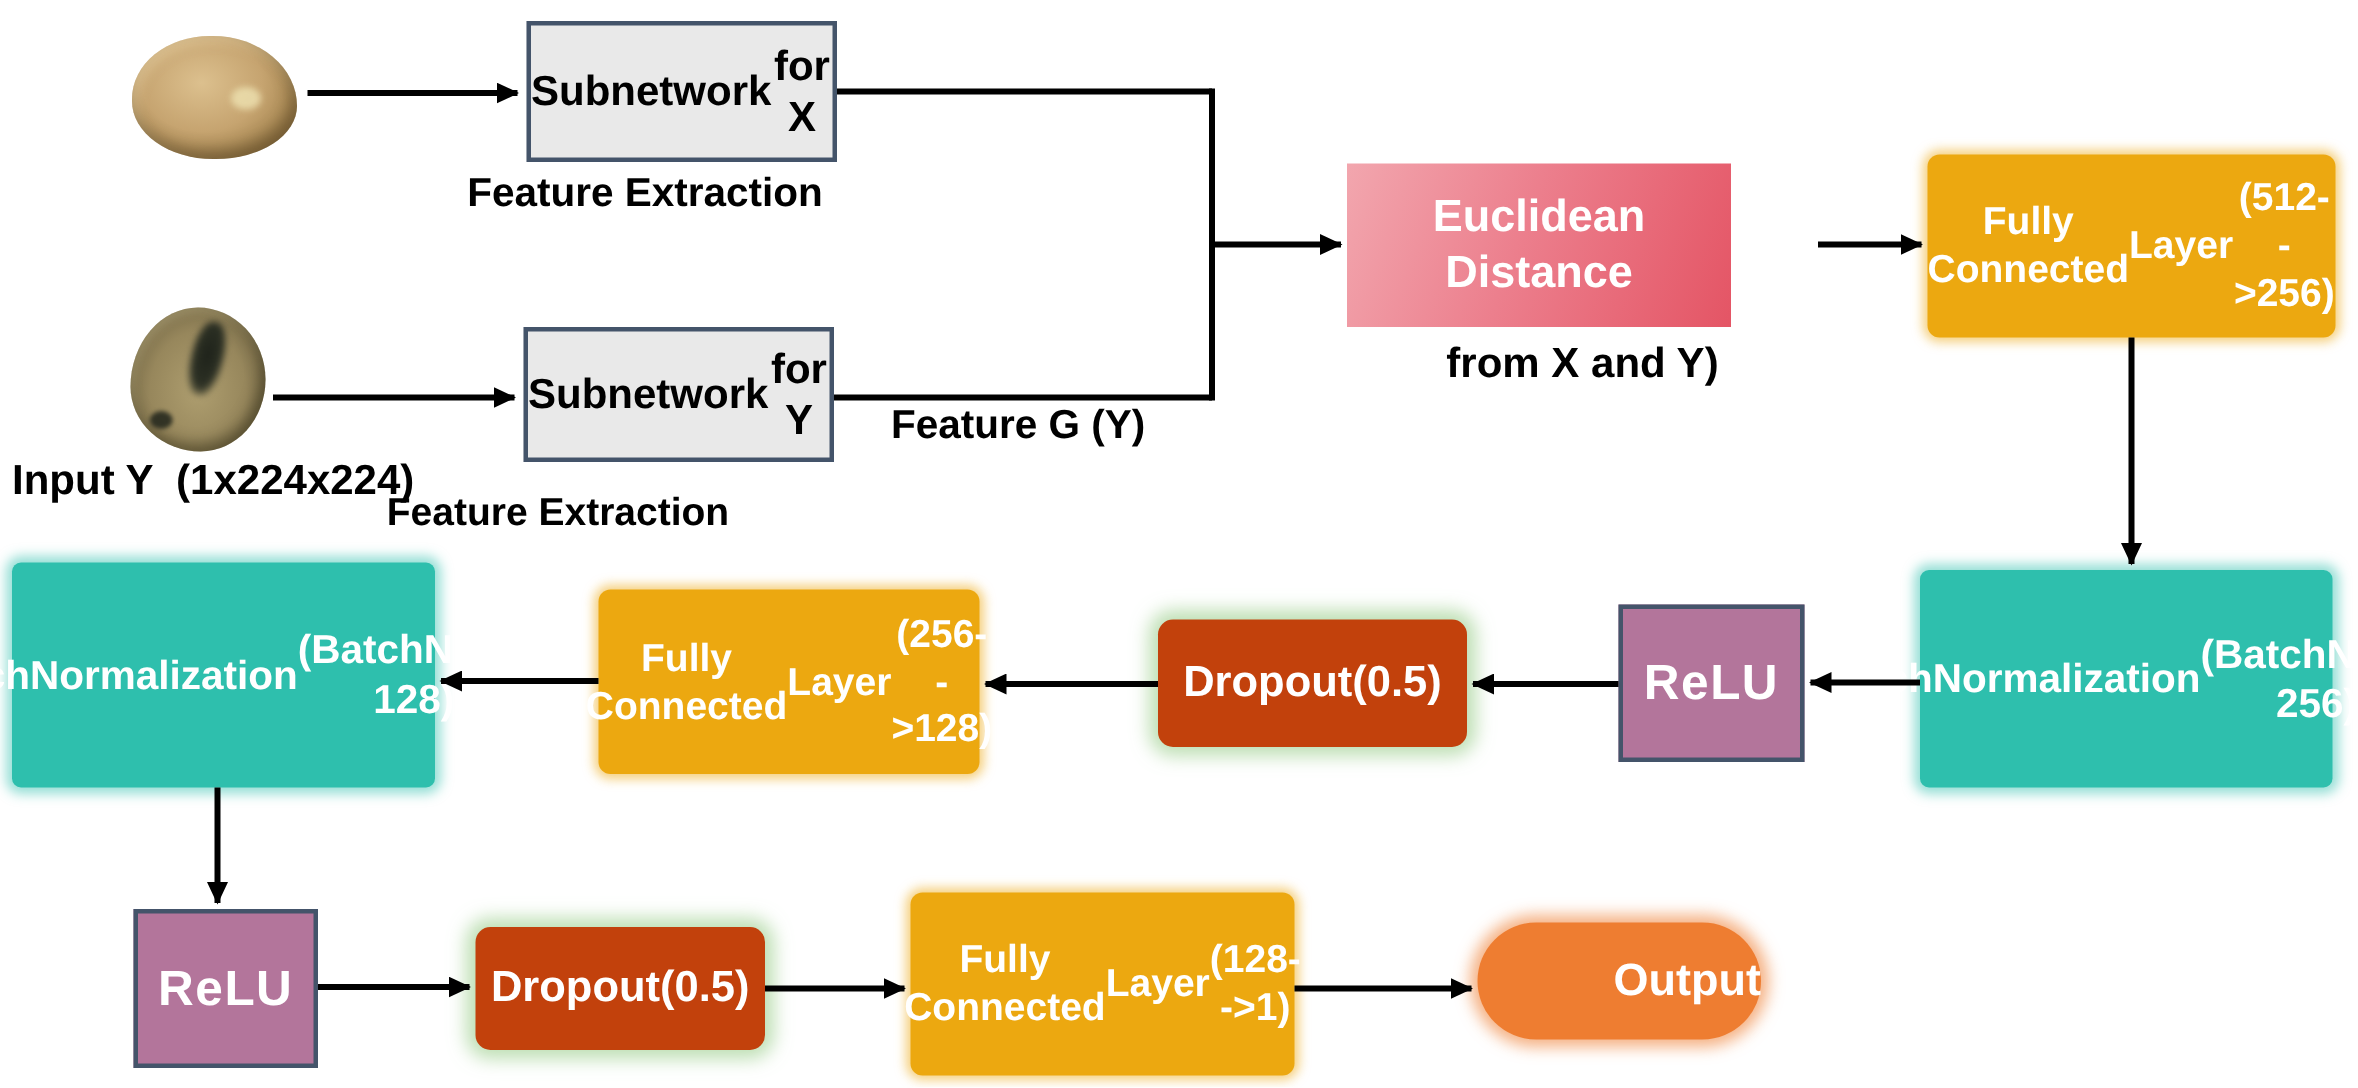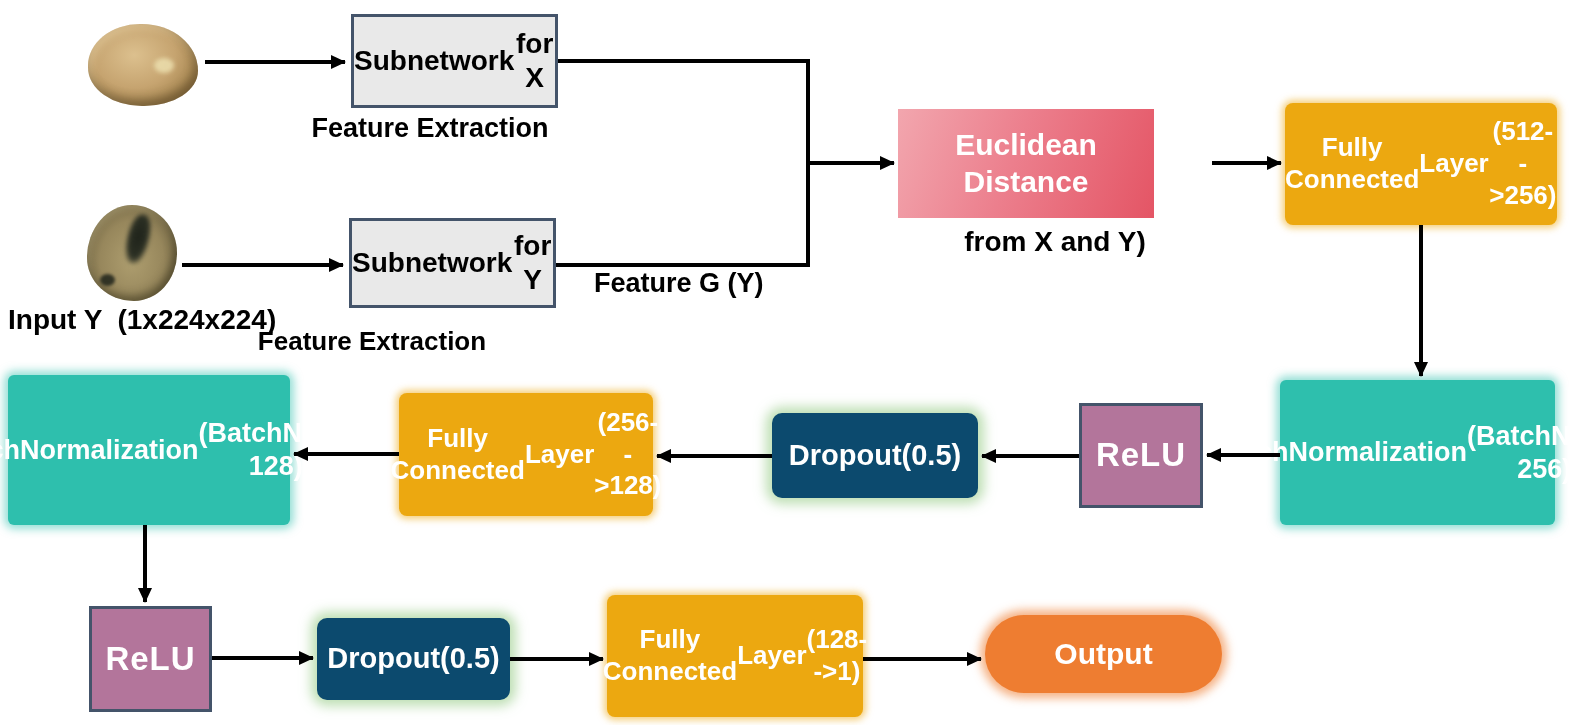--- a/index.html
+++ b/index.html
@@ -12,21 +12,21 @@
     position:absolute;display:flex;flex-direction:row;align-items:center;justify-content:center;
     text-align:center;color:#ffffff;font-weight:700;line-height:1.22;box-sizing:border-box;
   }
   .box span{display:block;}
   .subnet{
     background:#e9e9e9;border:3px solid #44546a;color:#000000;font-weight:600;font-size:28px;
   }
   .amber{background:#eca810;border-radius:8px;font-size:26px;box-shadow:0 0 7px 3px rgba(236,168,16,.55);}
   .teal{background:#2ebfad;border-radius:6px;font-size:27px;box-shadow:0 0 8px 4px rgba(46,191,173,.5);}
   .mauve{background:#b3759b;border:3px solid #44546a;font-size:33px;letter-spacing:1px;}
-  .green{background:#0c4a6e;border-radius:10px;font-size:29px;box-shadow:0 0 12px 6px rgba(168,212,155,.75);}
+  .green{background:#c2410c;border-radius:10px;font-size:29px;box-shadow:0 0 12px 6px rgba(168,212,155,.75);}
   .pinkgrad{
     background:linear-gradient(110deg,#f2a6ae 0%,#ec7f8d 45%,#e45565 100%);
     font-size:30px;
   }
   .outputpill{background:#ee7d31;border-radius:40px;font-size:30px;box-shadow:0 0 10px 5px rgba(238,125,49,.6);}
   
   .lbl{position:absolute;color:#000000;font-weight:600;white-space:pre;}
   .lbl-bold{font-weight:700;}
   .center{text-align:center;white-space:normal;}
   
@@ -135,21 +135,21 @@
     <span>Dropout</span>
     <span>(0.5)</span>
   </div>
 
   <div class="box amber" style="left:607px;top:595px;width:256px;height:122px;">
     <span>Fully Connected</span>
     <span>Layer</span>
     <span>(128--&gt;1)</span>
   </div>
 
-  <div class="box outputpill" style="left:985px;top:615px;width:237px;height:78px;">
+  <div class="box outputpill" style="left:985px;top:615px;width:189px;height:78px;justify-content:flex-end;">
     <span>Output</span>
   </div>
 
   <svg class="wires" width="1572" height="725" viewBox="0 0 1572 725">
     <defs>
       <marker id="ah" markerUnits="userSpaceOnUse" markerWidth="16" markerHeight="14" refX="14" refY="7" orient="auto">
         <path d="M0,0 L15,7 L0,14 z" fill="#000000"></path>
       </marker>
     </defs>
     <g stroke="#000000" stroke-width="4" fill="none">

